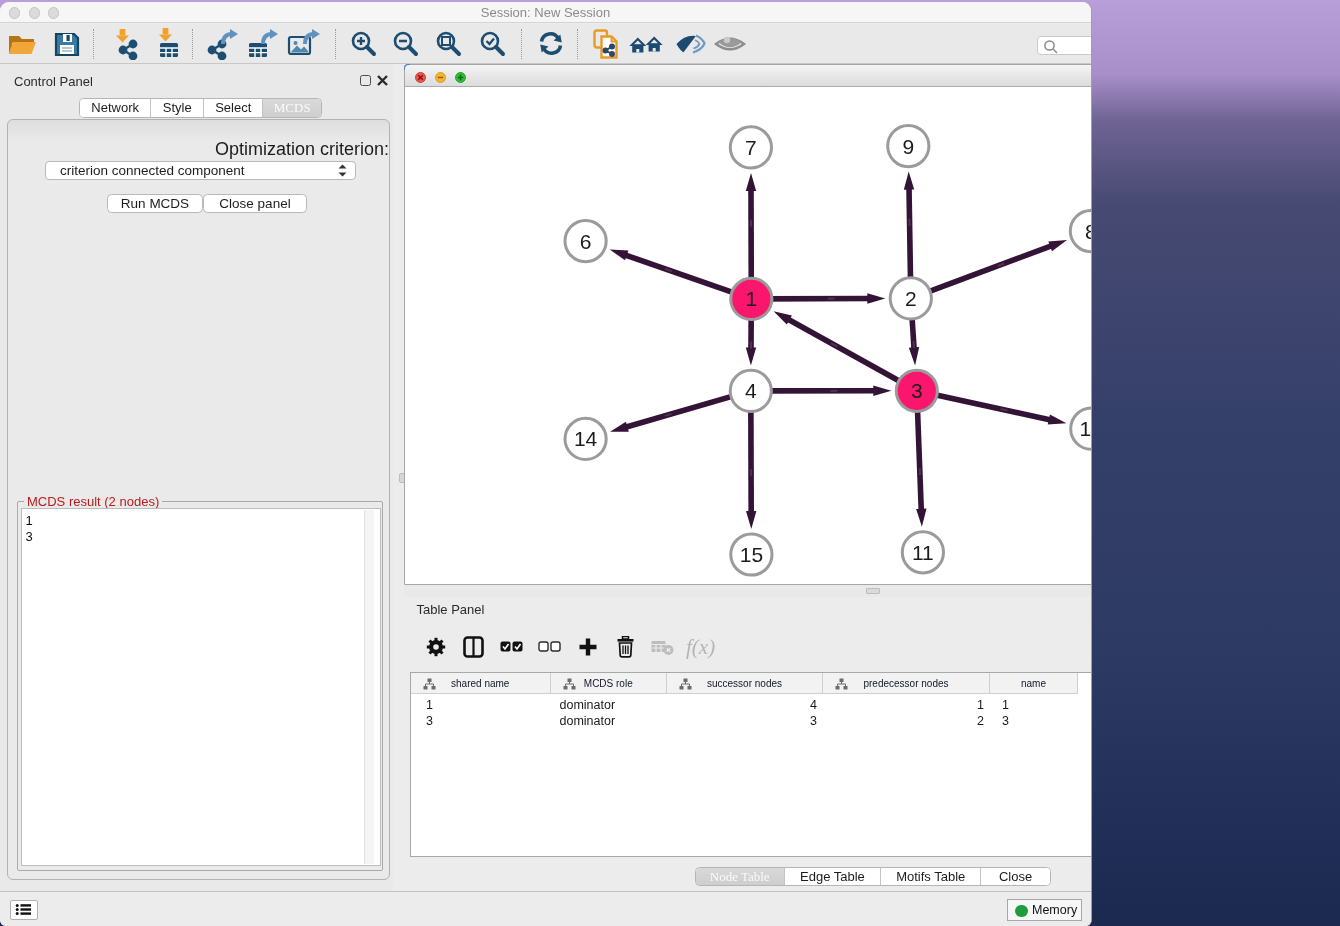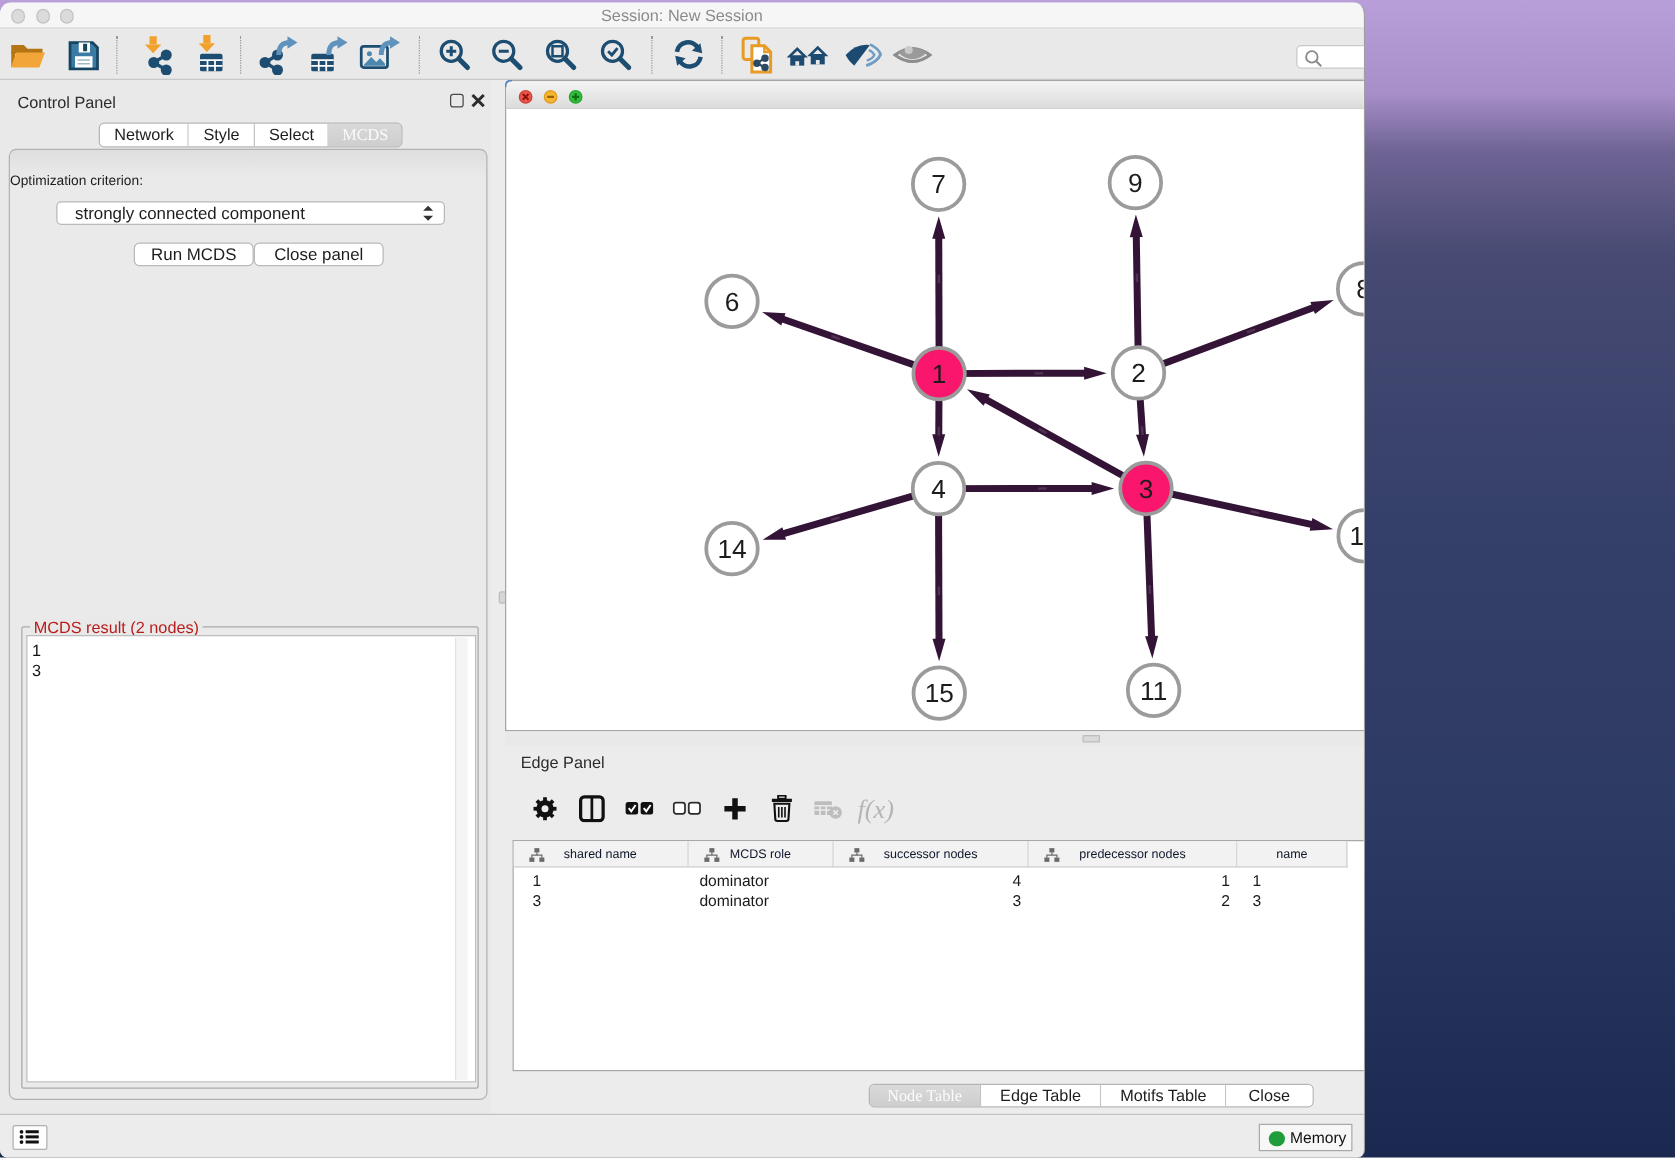--- a/index.html
+++ b/index.html
@@ -257,23 +257,23 @@
     <svg class="abs" style="left:376px;top:10px" width="13" height="13" viewBox="0 0 13 13">
         <path d="M2 2 L11 11 M11 2 L2 11" stroke="#2b2b2b" stroke-width="2.4"></path>
       </svg>
     <div class="tabs" style="left:79px;top:34px;width:243px">
       <div class="tab" style="width:72px">Network</div>
       <div class="tab" style="width:53px">Style</div>
       <div class="tab" style="width:60px">Select</div>
       <div class="tab sel" style="width:58px">MCDS</div>
     </div>
     <div id="cbox">
-      <div class="abs" style="left:0;width:100%;top:18.5px;text-align:left;font-size:11px;color:#1d1d1d">Optimization criterion:</div>
+      <div class="abs" style="left:0;width:100%;top:18.5px;text-align:right;font-size:18px;color:#1d1d1d">Optimization criterion:</div>
       <div class="abs" style="left:37px;top:40.5px;width:311px;height:19px;background:#fff;border:1px solid #b9b9b9;border-radius:4px;">
-        <span style="position:absolute;left:14px;top:1.5px;font-size:13.5px;color:#1d1d1d">strongly connected component</span>
+        <span style="position:absolute;left:14px;top:1.5px;font-size:13.5px;color:#1d1d1d">criterion connected component</span>
         <svg style="position:absolute;right:7px;top:2.5px" width="11" height="13" viewBox="0 0 11 13">
             <path d="M1.5 4.5 L5.5 0.5 L9.5 4.5 Z M1.5 8.5 L5.5 12.5 L9.5 8.5 Z" fill="#333"></path>
           </svg>
       </div>
       <div class="btn" style="left:99px;top:74px;width:96px;height:18.5px;line-height:17px">Run MCDS</div>
       <div class="btn" style="left:195px;top:74px;width:104px;height:18.5px;line-height:17px">Close panel</div>
       <div id="mcdsgroup">
         <div class="legend">MCDS result (2 nodes)</div>
         <div id="mcdstext">
           <div style="position:absolute;left:4px;top:3.5px;line-height:16.5px">1<br>3</div>
@@ -374,21 +374,21 @@
           <text x="517.9" y="472.7">11</text>
           <text x="180.6" y="359.3">14</text>
           <text x="346.4" y="474.9">15</text>
         </g>
       </svg>
   </div>
   <div id="hsplit">
       <div class="abs" style="left:462px;top:3.5px;width:14px;height:6px;background:#dadada;border:1px solid #bdbdbd;border-radius:1px"></div>
     </div>
   <div id="tpanel">
-      <div class="phead abs" style="left:12.5px;top:5px">Edge Panel</div>
+      <div class="phead abs" style="left:12.5px;top:5px">Table Panel</div>
       <div class="flbtn" style="left:894px;top:6px"></div>
       <svg class="abs" style="left:910px;top:5px" width="13" height="13" viewBox="0 0 13 13">
         <path d="M2 2 L11 11 M11 2 L2 11" stroke="#2b2b2b" stroke-width="2.4"></path>
       </svg>
       <svg class="abs" style="left:22px;top:40px" width="20" height="20" viewBox="0 0 20 20">
         <g fill="#111">
           <rect x="8.5" y="0.8" width="3" height="4.6" transform="rotate(0,10,10)"></rect>
           <rect x="8.5" y="0.8" width="3" height="4.6" transform="rotate(45,10,10)"></rect>
           <rect x="8.5" y="0.8" width="3" height="4.6" transform="rotate(90,10,10)"></rect>
           <rect x="8.5" y="0.8" width="3" height="4.6" transform="rotate(135,10,10)"></rect>

